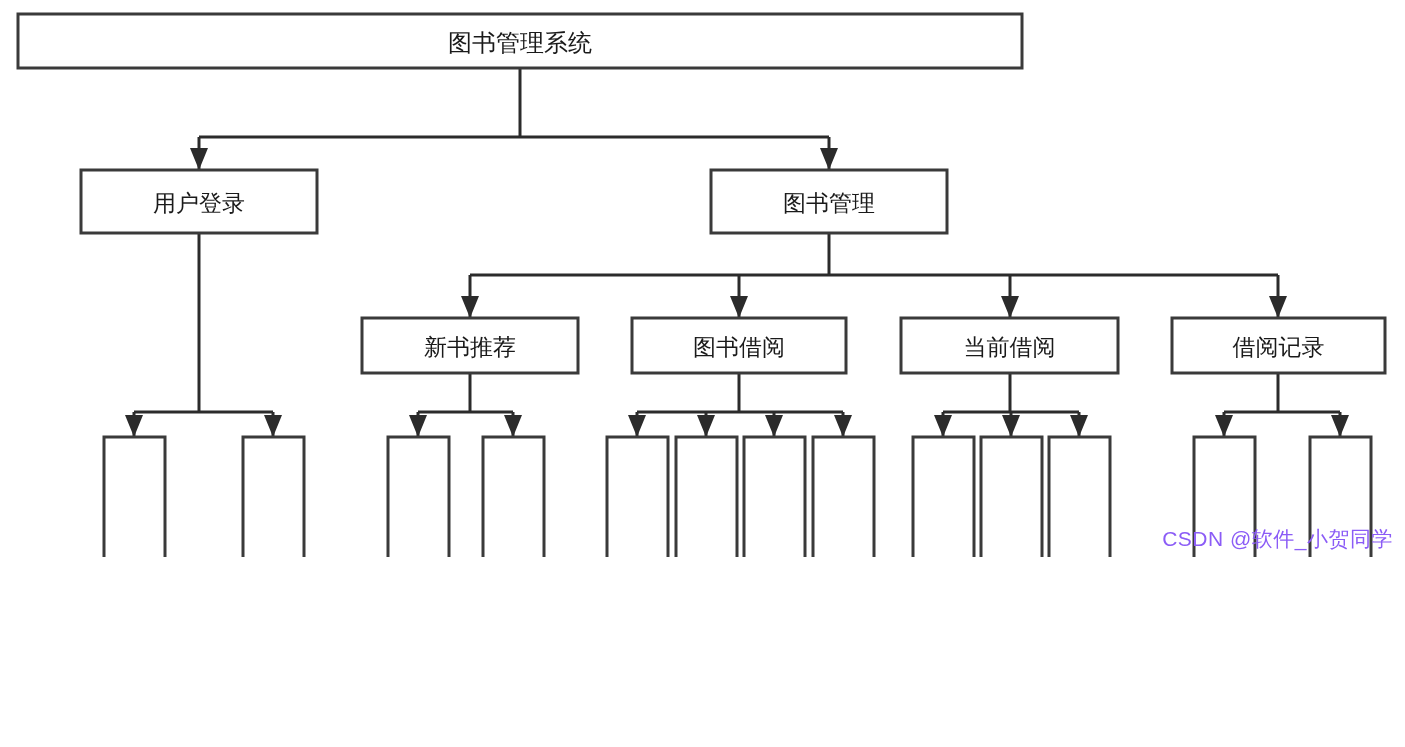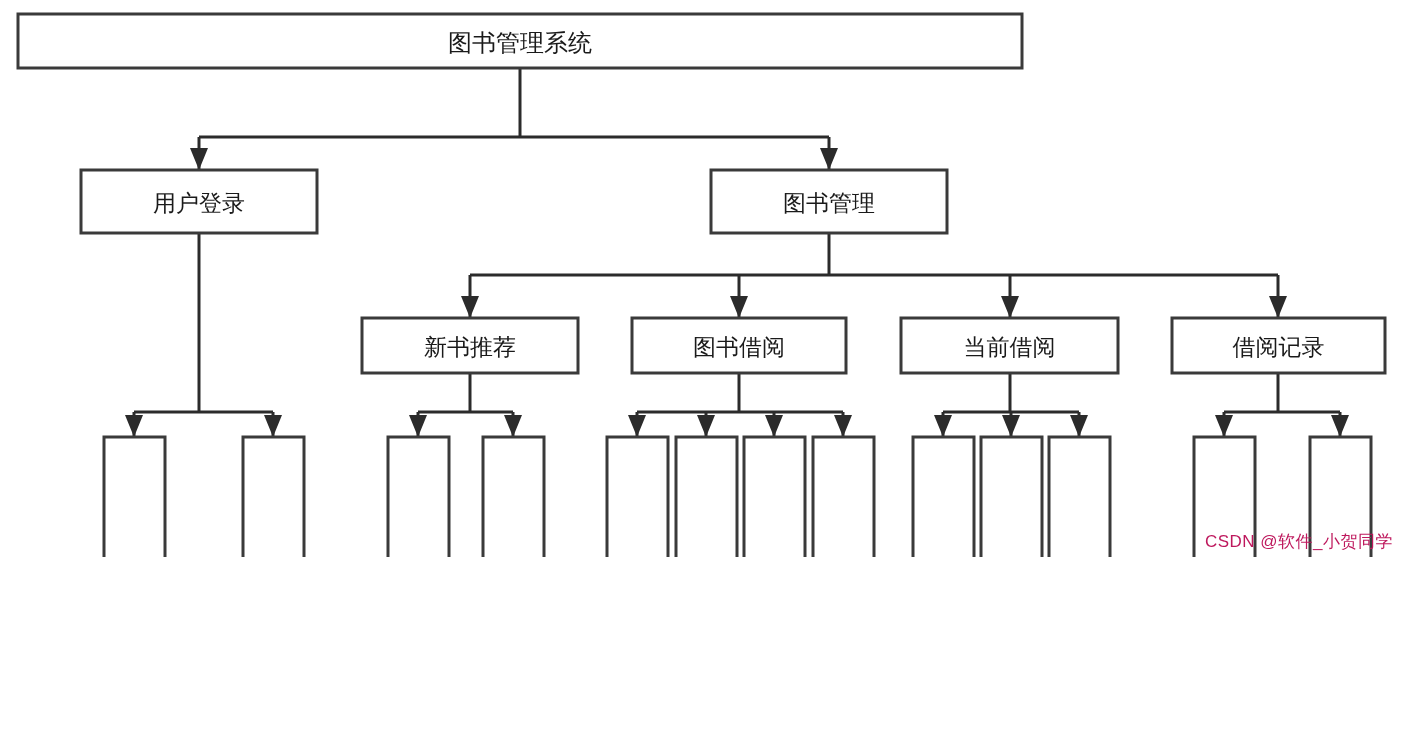--- a/index.html
+++ b/index.html
@@ -73,22 +73,22 @@
     align-items: center;
     justify-content: center;
     white-space: nowrap;
     user-select: none;
   }
   .watermark {
     position: absolute;
     right: 12px;
     bottom: 4px;
     font-family: "Liberation Sans", "DejaVu Sans", sans-serif;
-    font-size: 17px;
-    color: #be185d;
+    font-size: 21px;
+    color: #8b5cf6;
     letter-spacing: 0.5px;
     white-space: nowrap;
     user-select: none;
   }
 </style>
 </head>
 <body>
 
 <div id="diagram-root">
 

